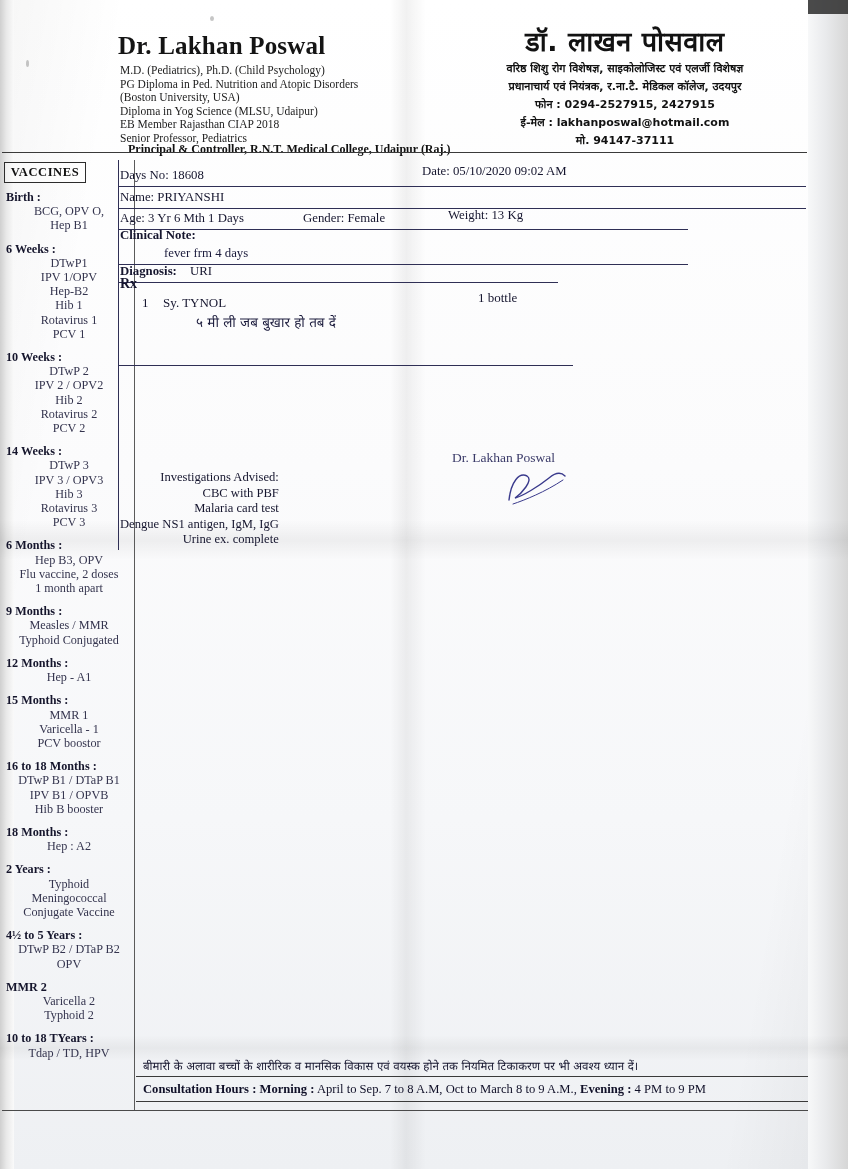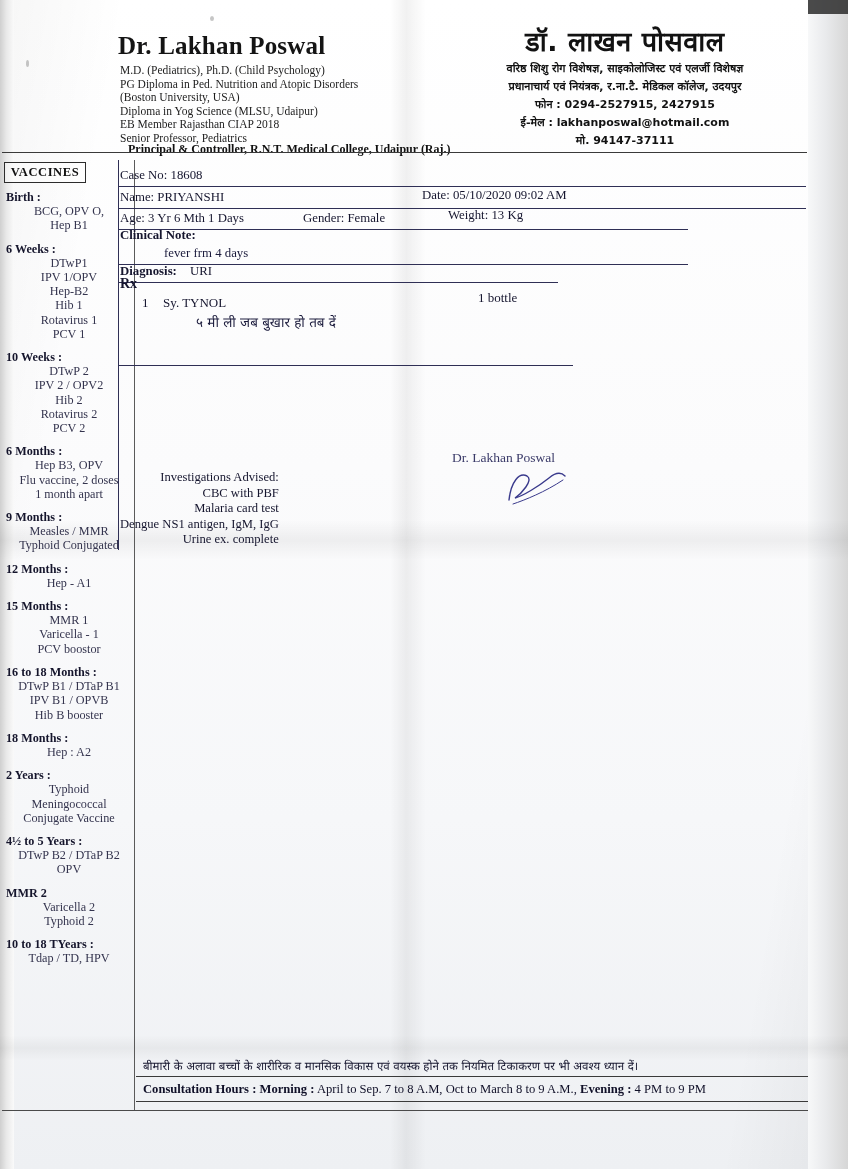--- a/index.html
+++ b/index.html
@@ -200,20 +200,28 @@
 
     <div class="vacc-group">
       <div class="g-title">10 Weeks :</div>
       <div class="g-item">DTwP 2</div>
       <div class="g-item">IPV 2 / OPV2</div>
       <div class="g-item">Hib 2</div>
       <div class="g-item">Rotavirus 2</div>
       <div class="g-item">PCV 2</div>
     </div>
 
+    <div class="vacc-group">
+      <div class="g-title">14 Weeks :</div>
+      <div class="g-item">DTwP 3</div>
+      <div class="g-item">IPV 3 / OPV3</div>
+      <div class="g-item">Hib 3</div>
+      <div class="g-item">Rotavirus 3</div>
+      <div class="g-item">PCV 3</div>
+    </div>
 
     <div class="vacc-group">
       <div class="g-title">6 Months :</div>
       <div class="g-item">Hep B3, OPV</div>
       <div class="g-item">Flu vaccine, 2 doses</div>
       <div class="g-item">1 month apart</div>
     </div>
 
     <div class="vacc-group">
       <div class="g-title">9 Months :</div>
@@ -267,24 +275,24 @@
     <div class="vacc-group">
       <div class="g-title">10 to 18 TYears :</div>
       <div class="g-item">Tdap / TD, HPV</div>
     </div>
 
   </div>
 
   <div class="body-area">
 
     <span class="fld" style="left:2px;top:8px;">
-      <span>Case No:</span>
+      <span>Days No:</span>
       <span>18608</span>
     </span>
-    <span class="fld" style="left:304px;top:4px;margin-top:24px;">
+    <span class="fld" style="left:304px;top:4px;">
       <span>Date:</span>
       <span>05/10/2020 09:02 AM</span>
     </span>
     <div class="line" style="left:0px;top:26px;width:688px;"></div>
 
     <span class="fld" style="left:2px;top:30px;">
       <span>Name:</span>
       <span>PRIYANSHI</span>
     </span>
     <div class="line" style="left:0px;top:48px;width:688px;"></div>

